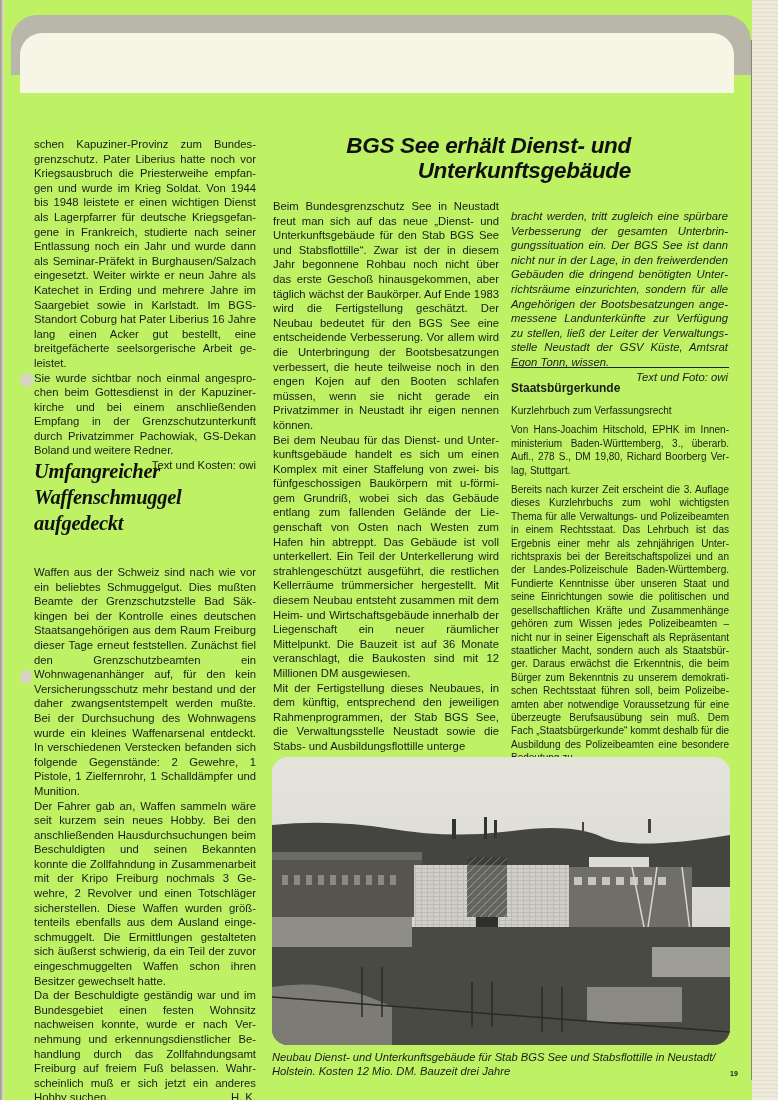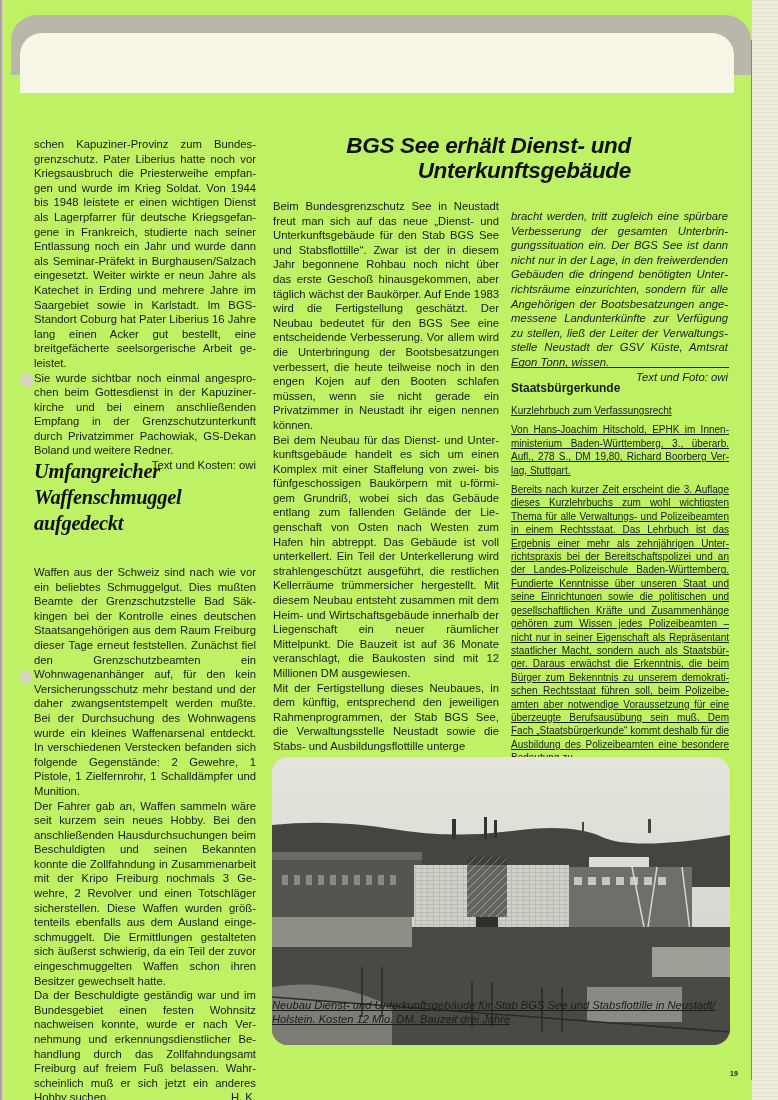--- a/index.html
+++ b/index.html
@@ -24,26 +24,26 @@
   .col3 { left: 511px; top: 209px; width: 217px; font-style: italic; }
 
   .credit { text-align: right; }
   .headline { font-family: "Liberation Sans", sans-serif; font-weight: 900; font-style: italic;
     color: #111; letter-spacing: -0.3px; }
   .h-main { position: absolute; left: 271px; top: 133px; width: 360px; font-size: 22.5px; line-height: 25px; text-align: right; }
   .h-left { position: absolute; left: 34px; top: 458px; width: 222px; font-size: 20.5px; line-height: 26px; font-family: Liberation Serif, serif; }
 
   .sep-rule { position: absolute; left: 511px; top: 367px; width: 218px; height: 1px; background: #222; }
   .review-title { position: absolute; left: 511px; top: 381px; font-size: 12px; font-weight: bold; }
-  .review { position: absolute; left: 511px; top: 404px; width: 218px; font-size: 10px; line-height: 13.4px; text-align: justify; text-decoration: underline; }
+  .review { position: absolute; left: 511px; top: 404px; width: 218px; font-size: 10px; line-height: 13.4px; text-align: justify; }
   .review p { margin-bottom: 6px; }
 
   .photo { position: absolute; left: 272px; top: 757px; width: 458px; height: 288px; border-radius: 16px; overflow: hidden;
     background: #d9d8d2; }
-  .caption { position: absolute; left: 272px; top: 998px; width: 460px; font-size: 11.2px; line-height: 14px; font-style: italic; text-decoration: underline; }
+  .caption { position: absolute; left: 272px; top: 1050px; width: 460px; font-size: 11.2px; line-height: 14px; font-style: italic; }
   .page-num { position: absolute; left: 730px; top: 1070px; font-size: 7px; font-weight: bold; }
 
   .scan-mark { position: absolute; border-radius: 50%; background: #d8d4c2; }
 </style>
 </head>
 <body>
 
 <div class="page">
   <div class="left-edge"></div>
   <div class="right-margin"></div>

